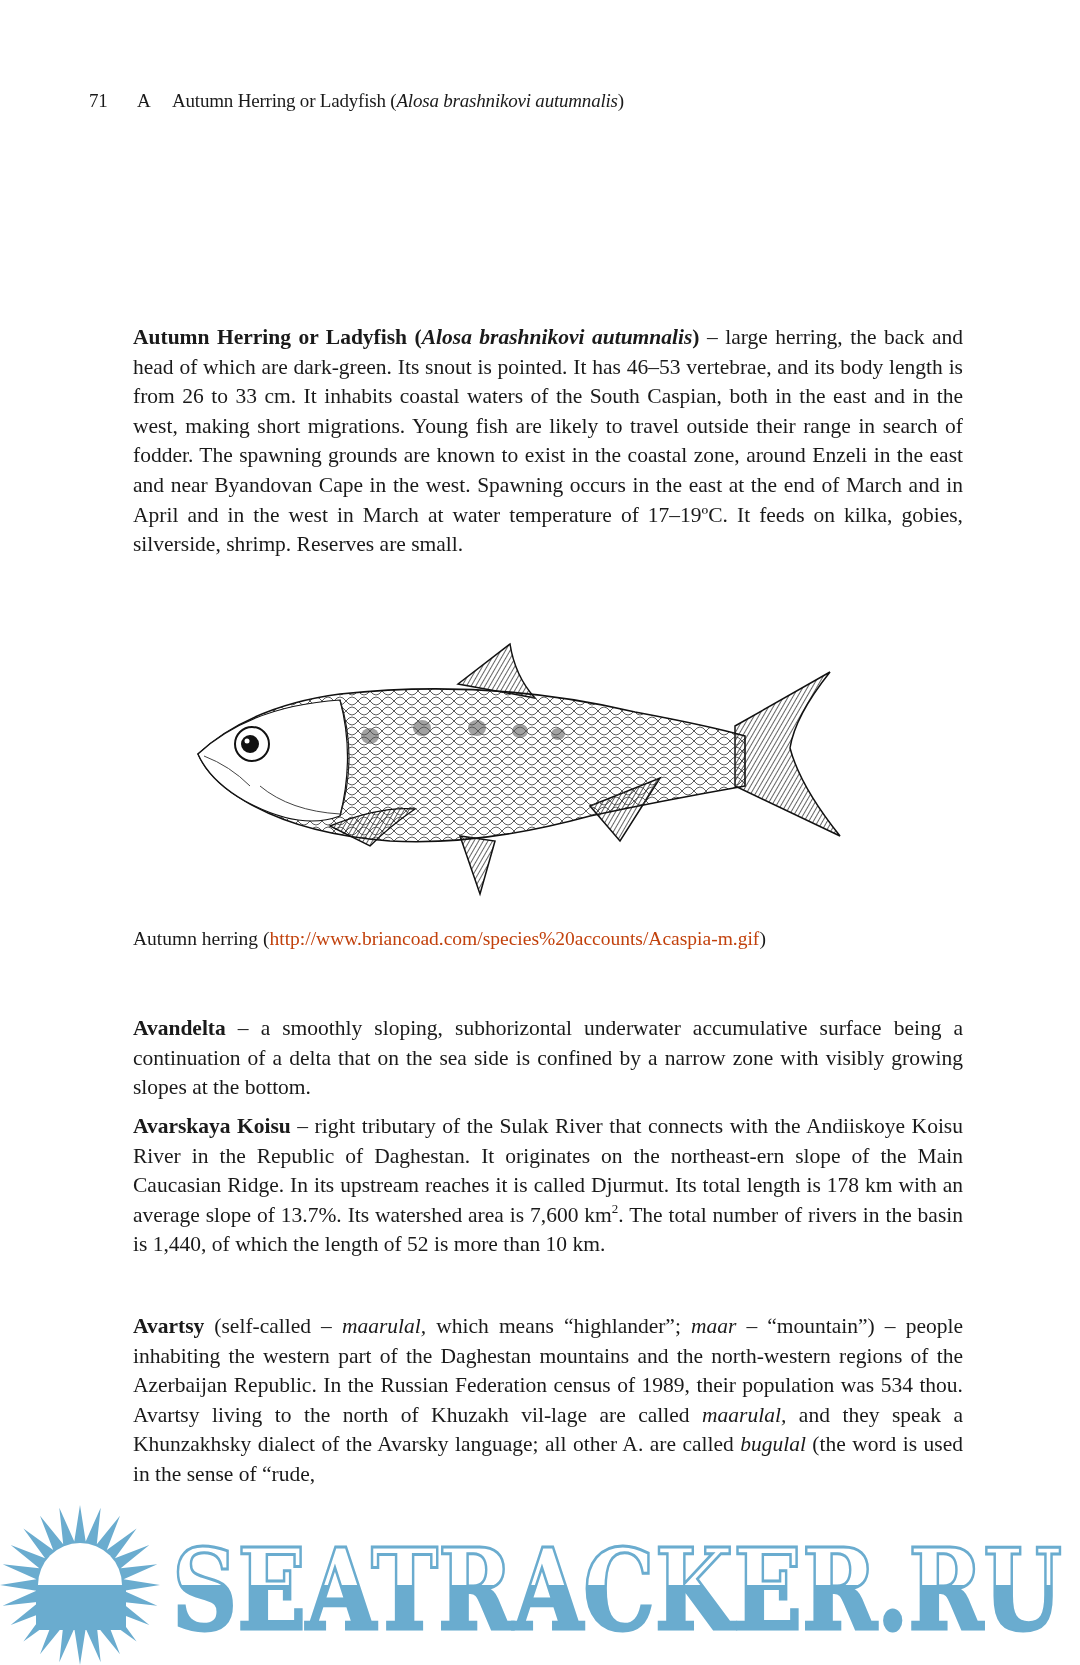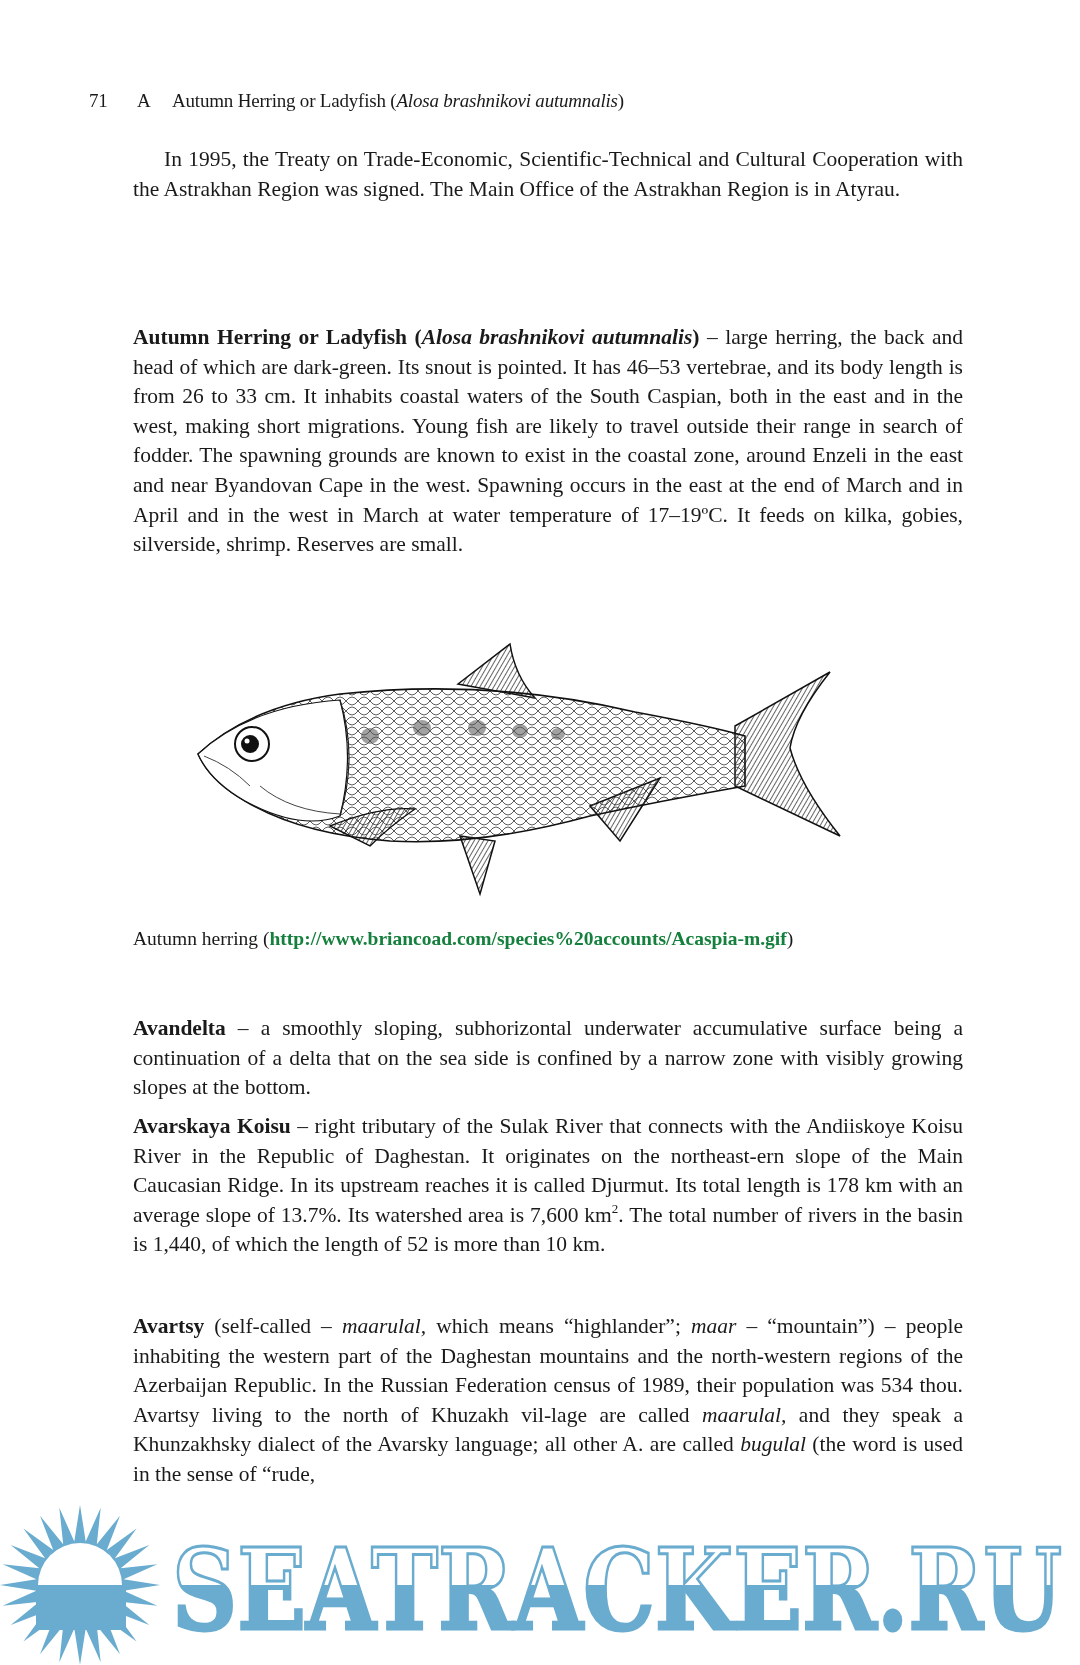--- a/index.html
+++ b/index.html
@@ -7,33 +7,32 @@
   .running-head{position:absolute;left:89px;top:90px;font-size:19px;letter-spacing:-0.2px;white-space:nowrap;}
   .running-head .pg{display:inline-block;width:48px;}
   .running-head .sec{display:inline-block;width:35px;}
   .col{position:absolute;left:133px;width:830px;font-size:21.5px;line-height:29.6px;text-align:justify;}
   .col p{margin:0;}
   .indent{text-indent:31px;}
   .b{font-weight:bold;}
   .i{font-style:italic;margin-top:16px;}
   .figure{position:absolute;left:190px;top:636px;width:700px;height:272px;}
   .caption{position:absolute;left:133px;top:928px;font-size:19.5px;white-space:nowrap;}
-  .caption .url{color:#15803d;font-weight:bold;}
+  .caption .url{color:#c2410c;}
   .watermark{position:absolute;left:0;top:1500px;width:932px;height:165px;}
   sup{font-size:13px;line-height:0;vertical-align:9px;}
 </style>
 </head>
 <body>
 
 <div class="running-head">
   <span class="pg">71</span><span class="sec">A</span><span>Autumn Herring or Ladyfish (</span><span class="i">Alosa brashnikovi autumnalis</span><span>)</span>
 </div>
 
 <div class="col" style="top:145px;">
-  <p class="indent">In 1995, the Treaty on Trade-Economic, Scientific-Technical and Cultural Cooperation with the Astrakhan Region was signed. The Main Office of the Astrakhan Region is in Atyrau.</p>
 </div>
 
 <div class="col" style="top:323px;">
   <p><span class="b"><span>Autumn Herring or Ladyfish (</span><span class="i">Alosa brashnikovi autumnalis</span><span>)</span></span><span> – large herring, the back and head of which are dark-green. Its snout is pointed. It has 46–53 vertebrae, and its body length is from 26 to 33 cm. It inhabits coastal waters of the South Caspian, both in the east and in the west, making short migrations. Young fish are likely to travel outside their range in search of fodder. The spawning grounds are known to exist in the coastal zone, around Enzeli in the east and near Byandovan Cape in the west. Spawning occurs in the east at the end of March and in April and in the west in March at water temperature of 17–19ºC. It feeds on kilka, gobies, silverside, shrimp. Reserves are small.</span></p>
 </div>
 
 <div class="figure">
   <svg width="700" height="272" viewBox="0 0 700 272">
     <defs>
       <pattern id="scales" width="12" height="10" patternUnits="userSpaceOnUse">

